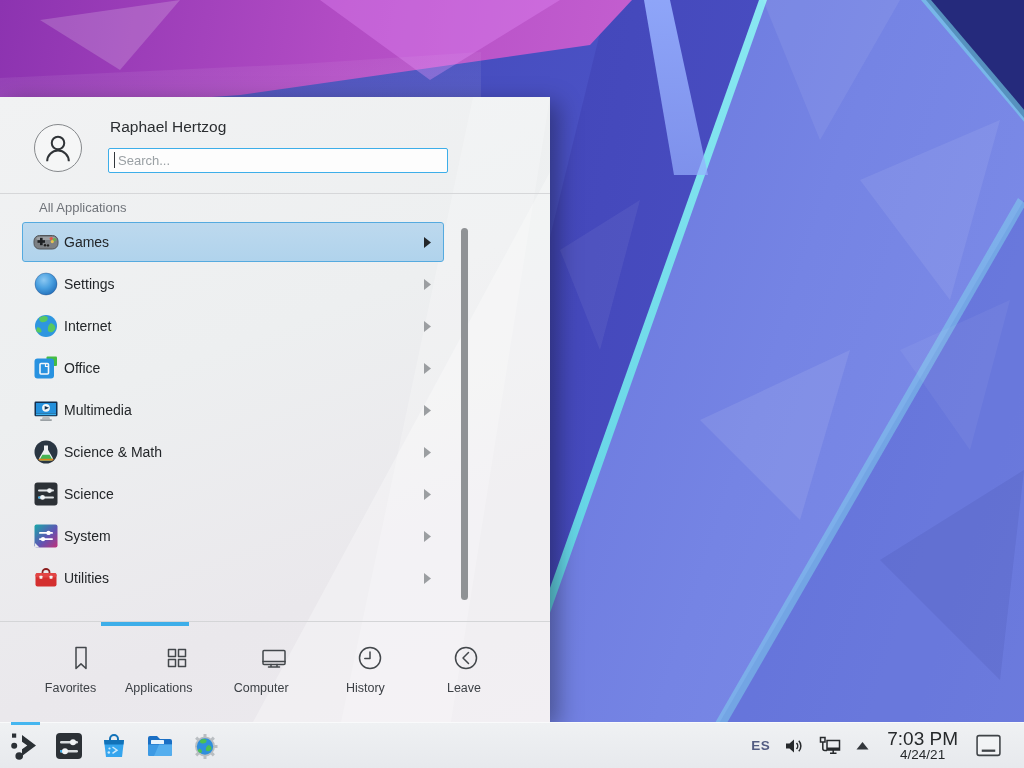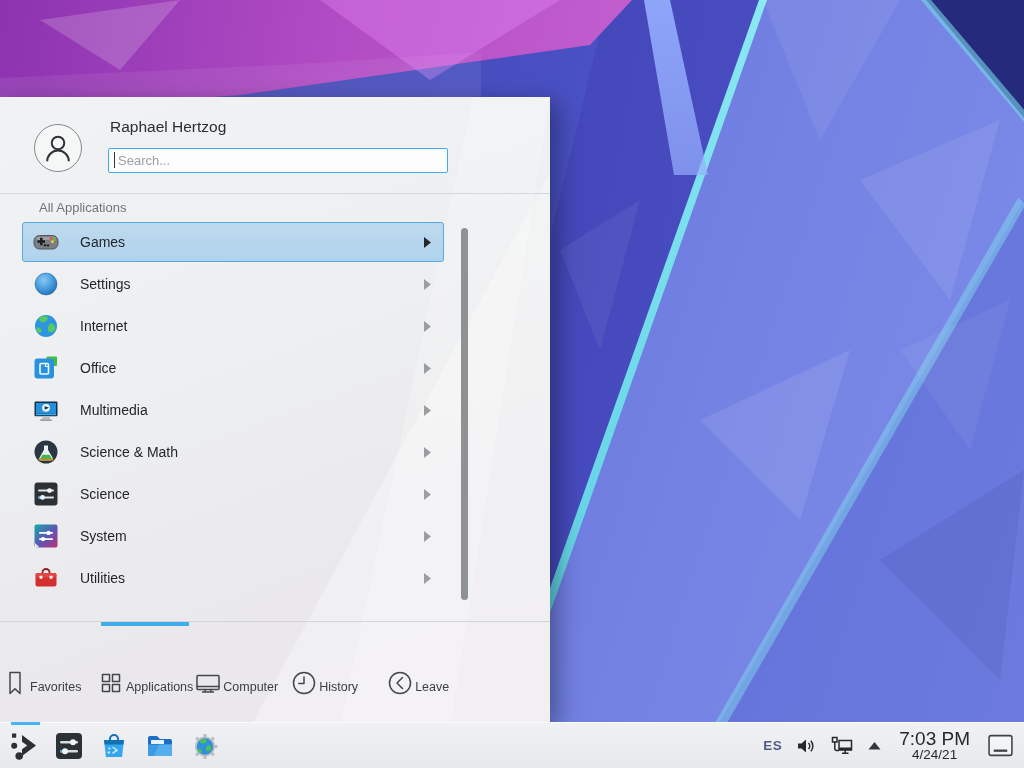--- a/index.html
+++ b/index.html
@@ -57,45 +57,45 @@
 
   .hdr-divider { position:absolute; left:0; top:96px; width:100%; height:1px; background:#d6d7d9; }
   .section-label { position:absolute; left:19px; top:103px; font-size:13px; color:#70747a;margin-left:20px; }
 
   .app-list { position:absolute; left:0; top:125px; width:481px; height:399px; overflow:hidden; }
   .app-item { position:relative; width:422px; height:40px; margin:0 0 2px 22px;
               display:flex; align-items:center; border:1px solid transparent; border-radius:3px; }
   .app-item.selected { background:linear-gradient(to bottom,#bdd9ee,#b0d3ec);
               border-color:#55aadf; }
   .app-item .ico { width:26px; height:26px; margin-left:10px; flex:none; }
-  .app-item .lbl { margin-left:21px; font-size:14px; color:#232629; }
+  .app-item .lbl { margin-left:5px; font-size:14px; color:#232629; }
   .app-item .arrow { position:absolute; right:12px; width:7px; height:11px; }
   .arrow svg { display:block; }
   .arrow-sel { fill:#232629; } .arrow-dim { fill:#9b9ea1; }
 
   .scroll-thumb { position:absolute; left:461px; top:131px; width:7px; height:372px;
               background:#8f9295; border-radius:3.5px; }
 
   .ftr-divider { position:absolute; left:0; top:524px; width:100%; height:1px; background:#d4d5d7; }
   .tab-indicator { position:absolute; left:101px; top:525px; width:88px; height:4px; background:#3daee9; }
 
   .footer-tabs { position:absolute; left:0; top:531px; width:481px; height:94px; display:flex; }
-  .ftab { flex:1; display:flex; flex-direction:row; align-items:center; padding-top:15px; }
+  .ftab { flex:1; display:flex; flex-direction:column; align-items:flex-end; padding-top:15px; }
   .ftab .ficon { width:30px; height:30px; }
   .ftab .flbl { margin-top:8px; font-size:12.5px; color:#3c4045; }
   .fstroke { stroke:#43474b; stroke-width:1.5; fill:none; stroke-linecap:round; stroke-linejoin:round; }
 
   
   .taskbar { position:absolute; left:0; top:722px; width:1024px; height:46px;
              background:linear-gradient(to bottom,#eff1f3,#e7e9ed);
              border-top:1px solid rgba(255,255,255,0.75); }
   .tb-ico { position:absolute; top:8px; width:30px; height:30px; }
   .tb-indicator { position:absolute; left:11px; top:-1px; width:29px; height:3px; background:#45b6f0; }
   .tray { position:absolute; right:0; top:0; height:100%; display:flex; align-items:center;
-          gap:13px; padding-right:10px; }
+          gap:13px; padding-right:22px; }
   .kbd-layout { font-size:13.5px; font-weight:bold; color:#525c82; letter-spacing:0.5px; }
   .clock { display:flex; flex-direction:column; align-items:center; line-height:1.04; color:#26292b; padding:0 4px; }
   .clock .time { font-size:19px; }
   .clock .date { font-size:13.5px; }
   .tray svg { display:block; }
 </style>
 </head>
 <body>
 
 <div id="screen">

